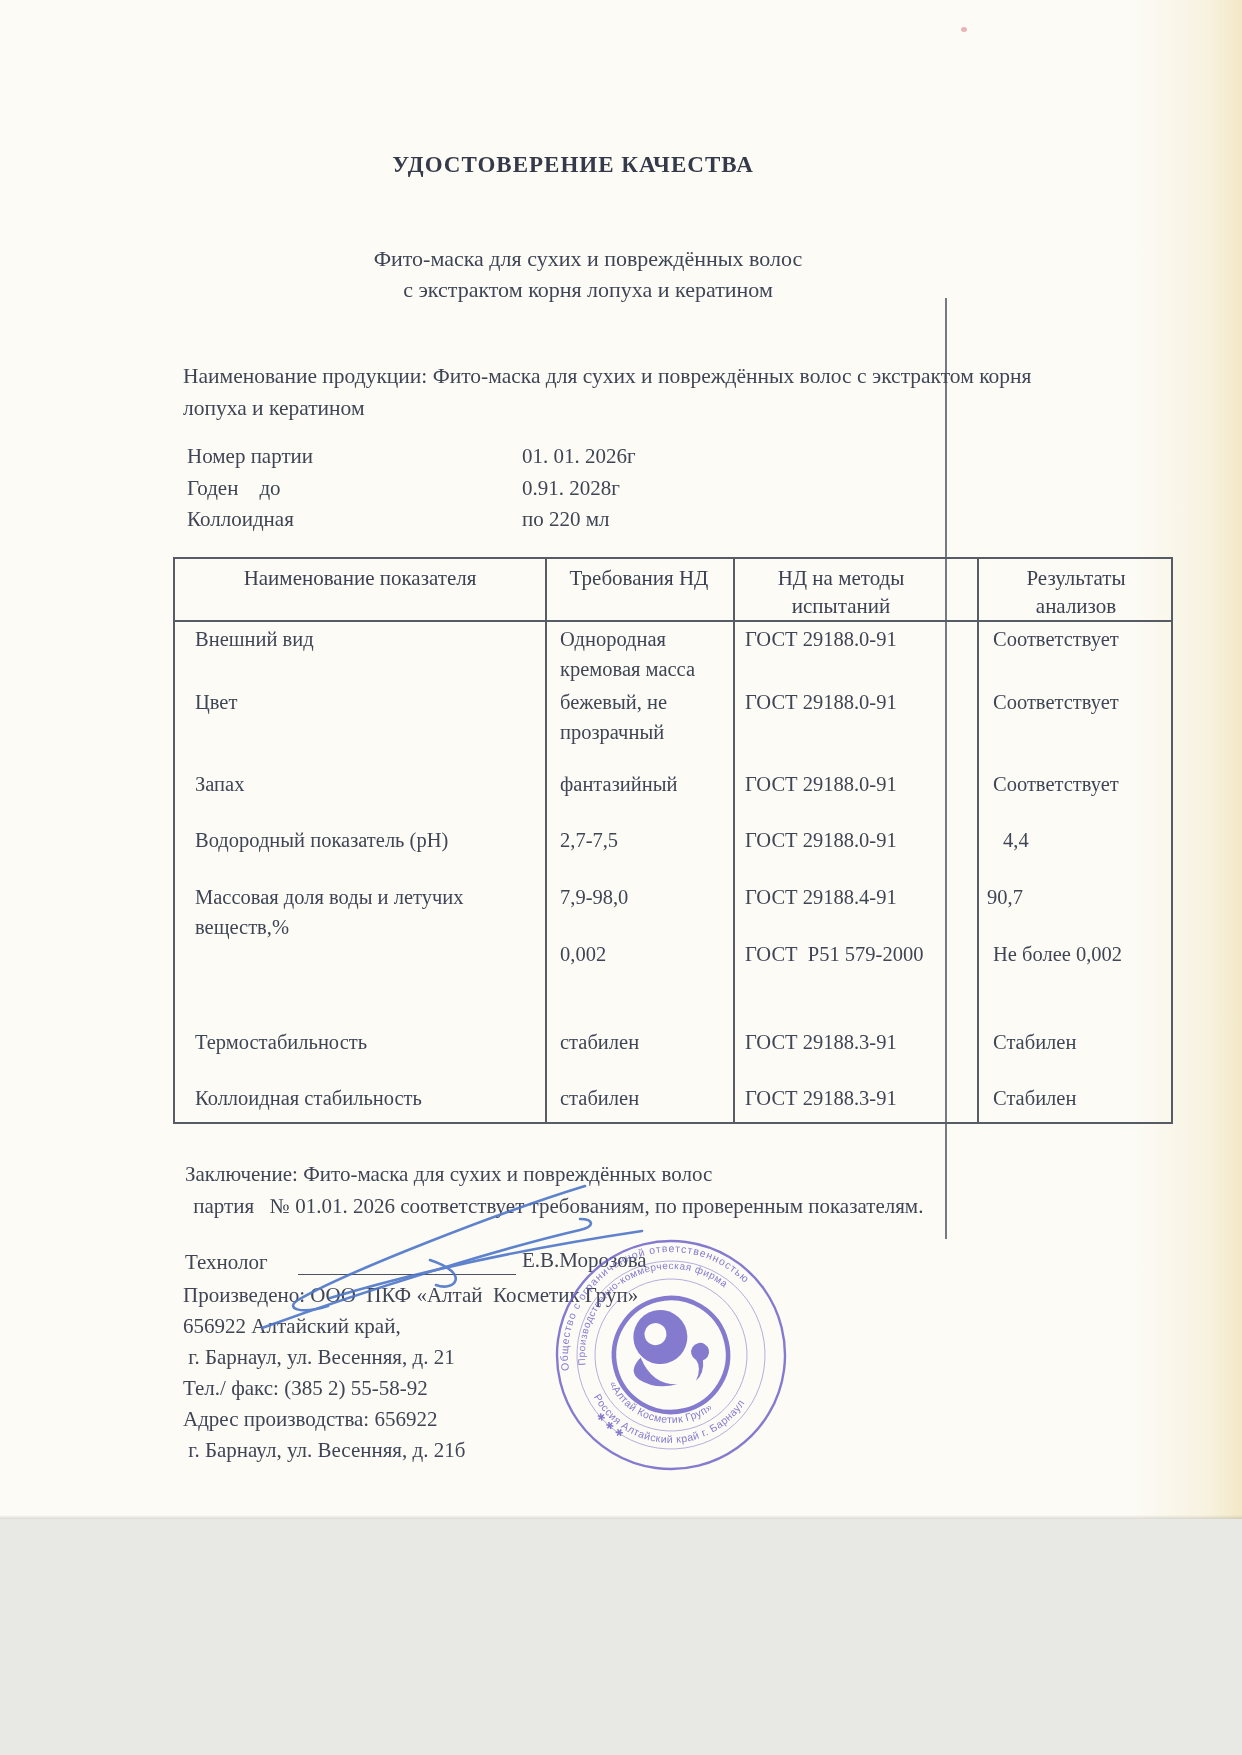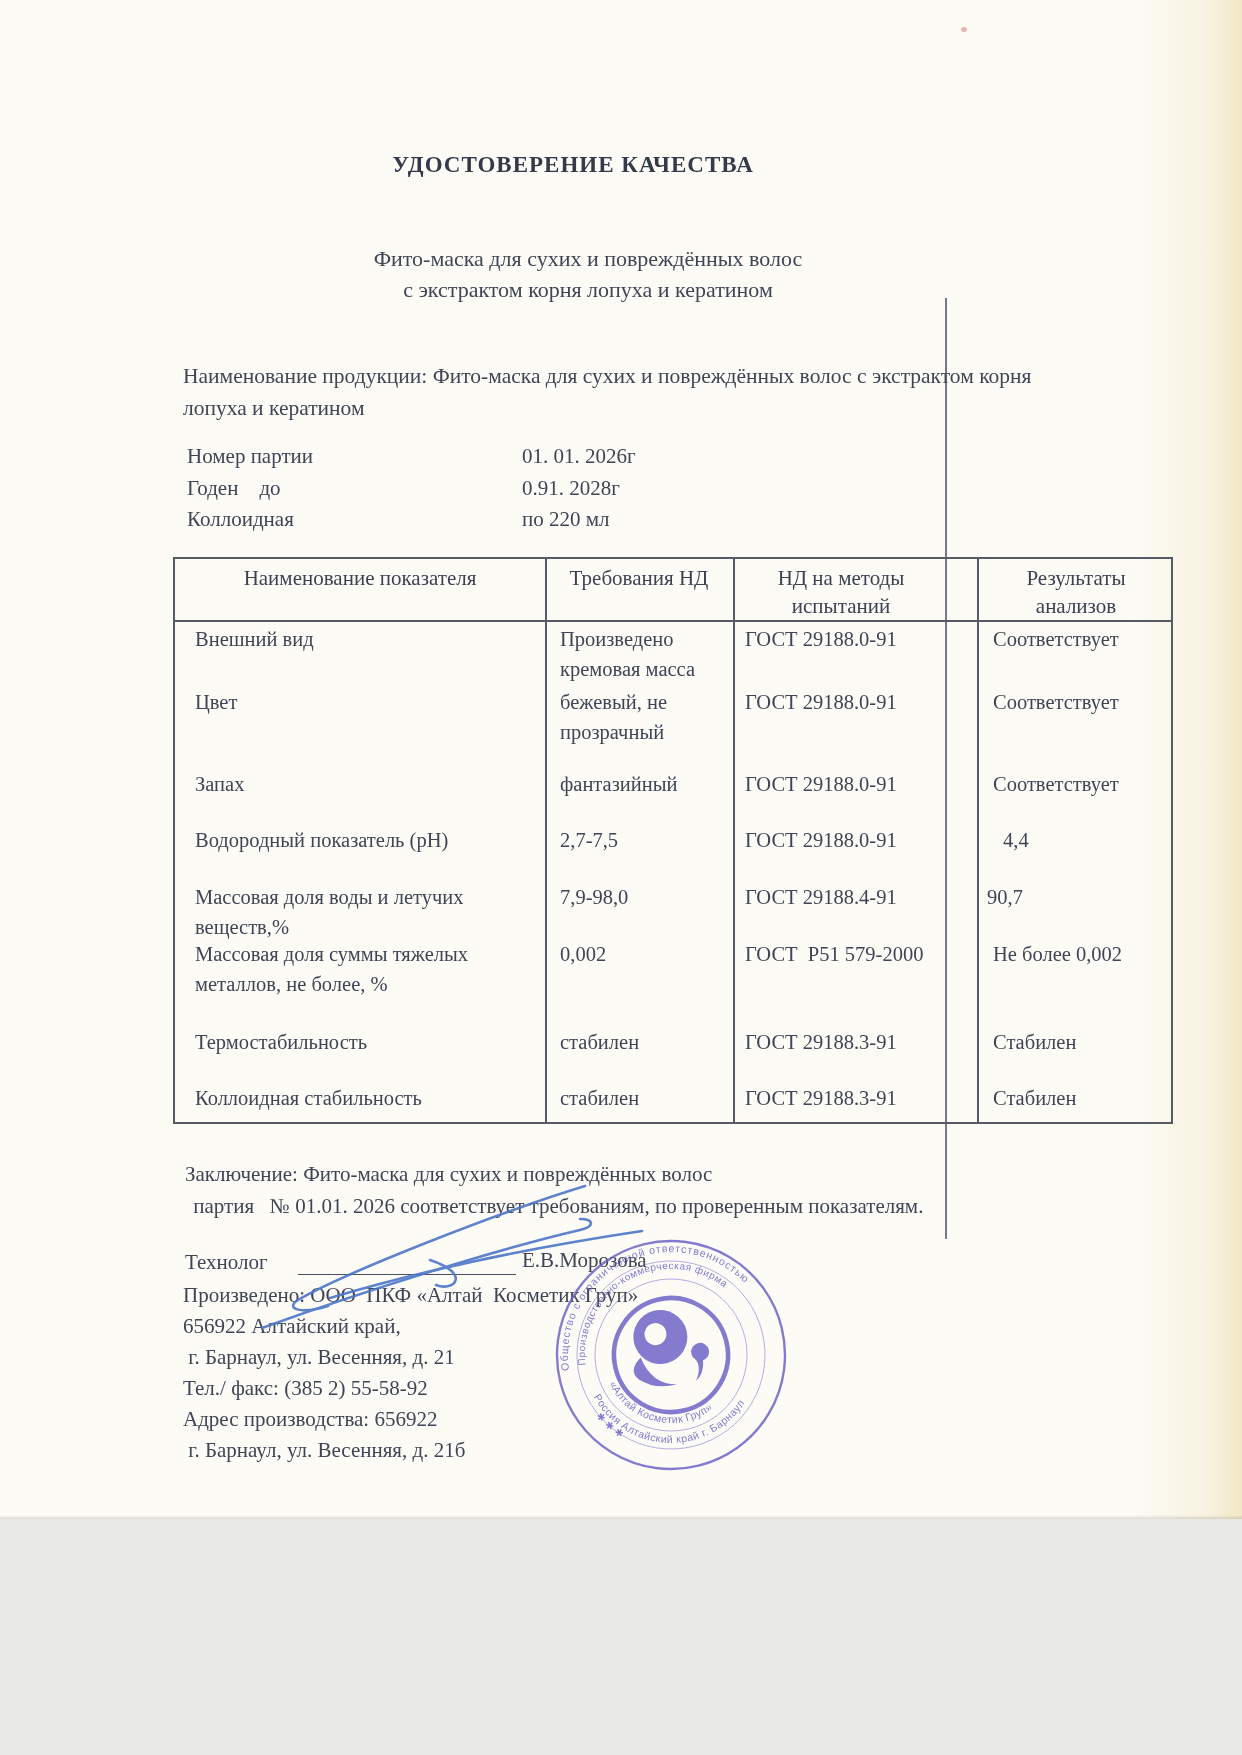--- a/index.html
+++ b/index.html
@@ -63,21 +63,21 @@
     <div class="vd" style="left:558px"></div>
     <div class="vd" style="left:802px"></div>
     <div class="hsep"></div>
 
     <div class="th" style="left:0;width:370px">Наименование показателя</div>
     <div class="th" style="left:380px;width:168px">Требования НД</div>
     <div class="th" style="left:586px;width:160px">НД на методы испытаний</div>
     <div class="th" style="left:822px;width:158px">Результаты анализов</div>
 
     <div class="cell c1" style="top:65px">Внешний вид</div>
-    <div class="cell c2" style="top:65px">Произведено кремовая масса</div>
+    <div class="cell c2" style="top:65px">Однородная кремовая масса</div>
     <div class="cell c3" style="top:65px">ГОСТ 29188.0-91</div>
     <div class="cell c4" style="top:65px">Соответствует</div>
 
     <div class="cell c1" style="top:128px">Цвет</div>
     <div class="cell c2" style="top:128px">бежевый, не прозрачный</div>
     <div class="cell c3" style="top:128px">ГОСТ 29188.0-91</div>
     <div class="cell c4" style="top:128px">Соответствует</div>
 
     <div class="cell c1" style="top:210px">Запах</div>
     <div class="cell c2" style="top:210px">фантазийный</div>
@@ -87,21 +87,20 @@
     <div class="cell c1" style="top:266px">Водородный показатель (pH)</div>
     <div class="cell c2" style="top:266px">2,7-7,5</div>
     <div class="cell c3" style="top:266px">ГОСТ 29188.0-91</div>
     <div class="cell c4" style="top:266px;left:828px">4,4</div>
 
     <div class="cell c1" style="top:323px">Массовая доля воды и летучих веществ,%</div>
     <div class="cell c2" style="top:323px">7,9-98,0</div>
     <div class="cell c3" style="top:323px">ГОСТ 29188.4-91</div>
     <div class="cell c4" style="top:323px;left:812px">90,7</div>
 
-    <div class="cell c1" style="top:380px">Массовая доля суммы тяжелых металлов, не более, %</div>
     <div class="cell c2" style="top:380px">0,002</div>
     <div class="cell c3" style="top:380px">ГОСТ  Р51 579-2000</div>
     <div class="cell c4" style="top:380px">Не более 0,002</div>
 
     <div class="cell c1" style="top:468px">Термостабильность</div>
     <div class="cell c2" style="top:468px">стабилен</div>
     <div class="cell c3" style="top:468px">ГОСТ 29188.3-91</div>
     <div class="cell c4" style="top:468px">Стабилен</div>
 
     <div class="cell c1" style="top:524px">Коллоидная стабильность</div>

